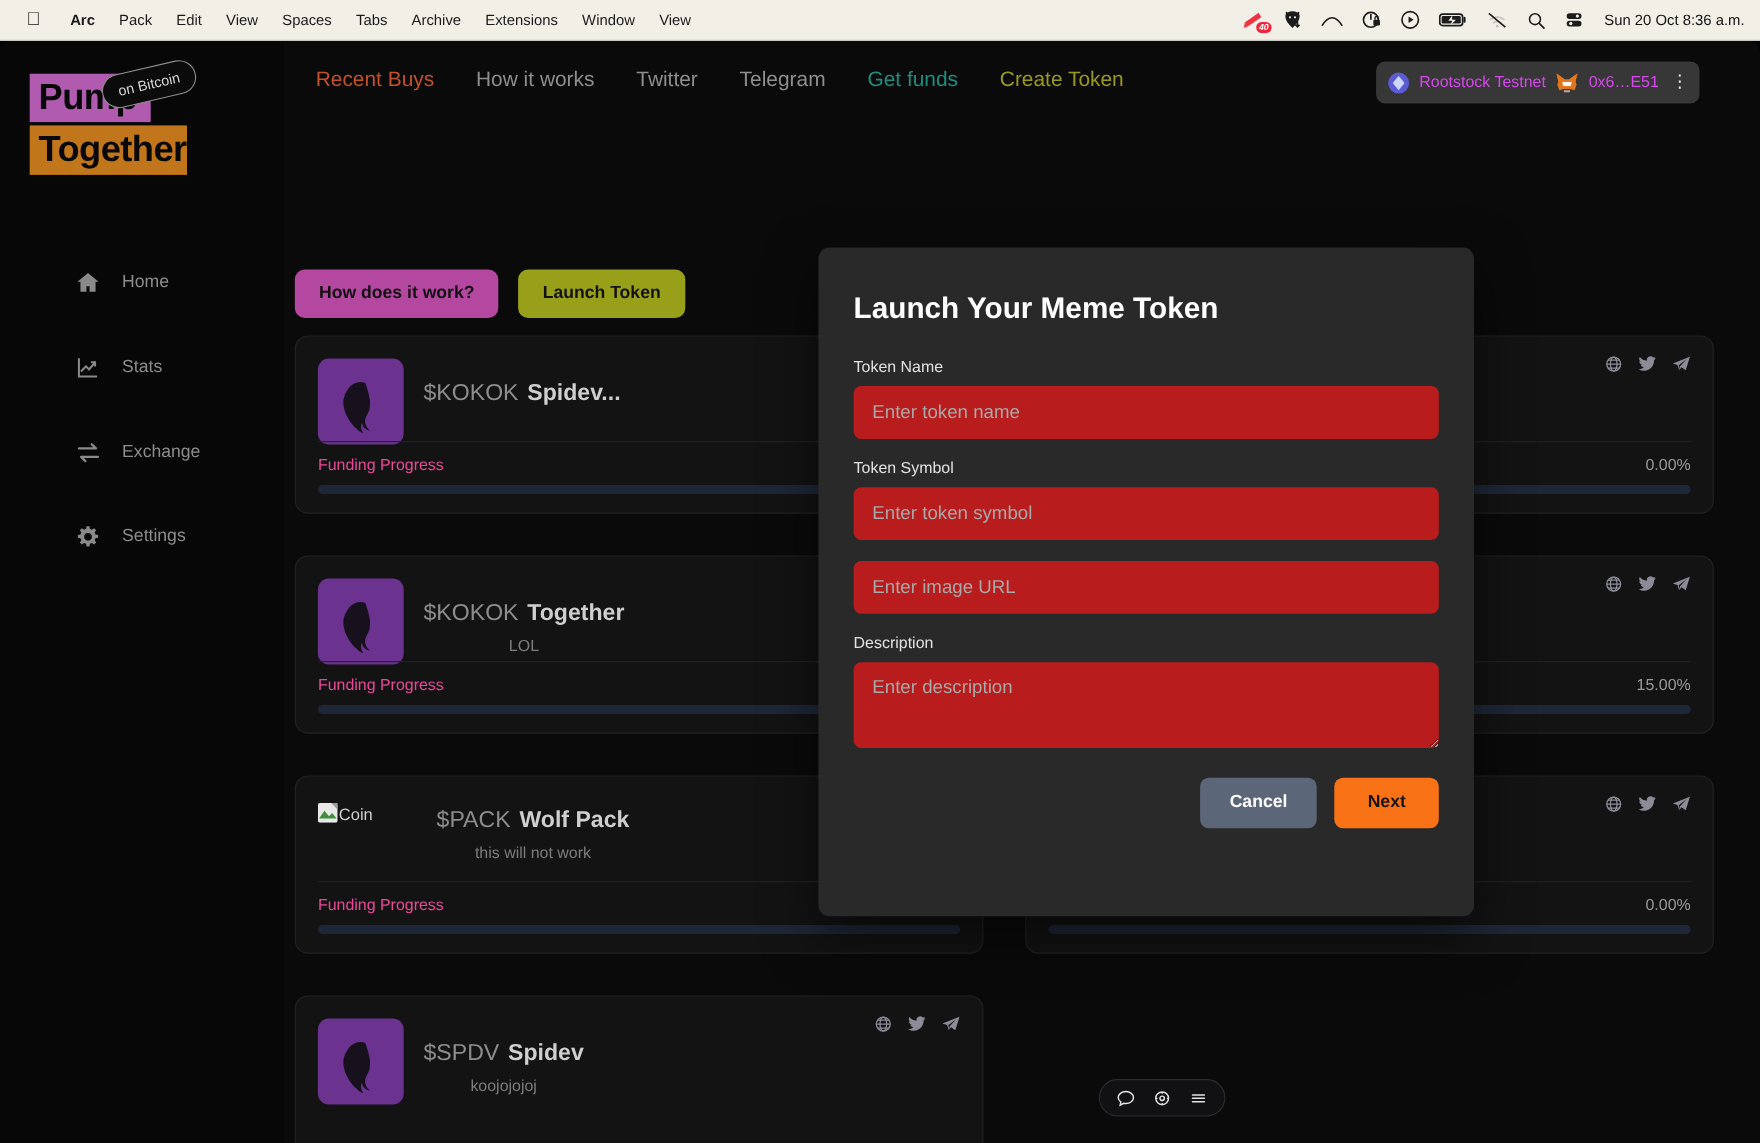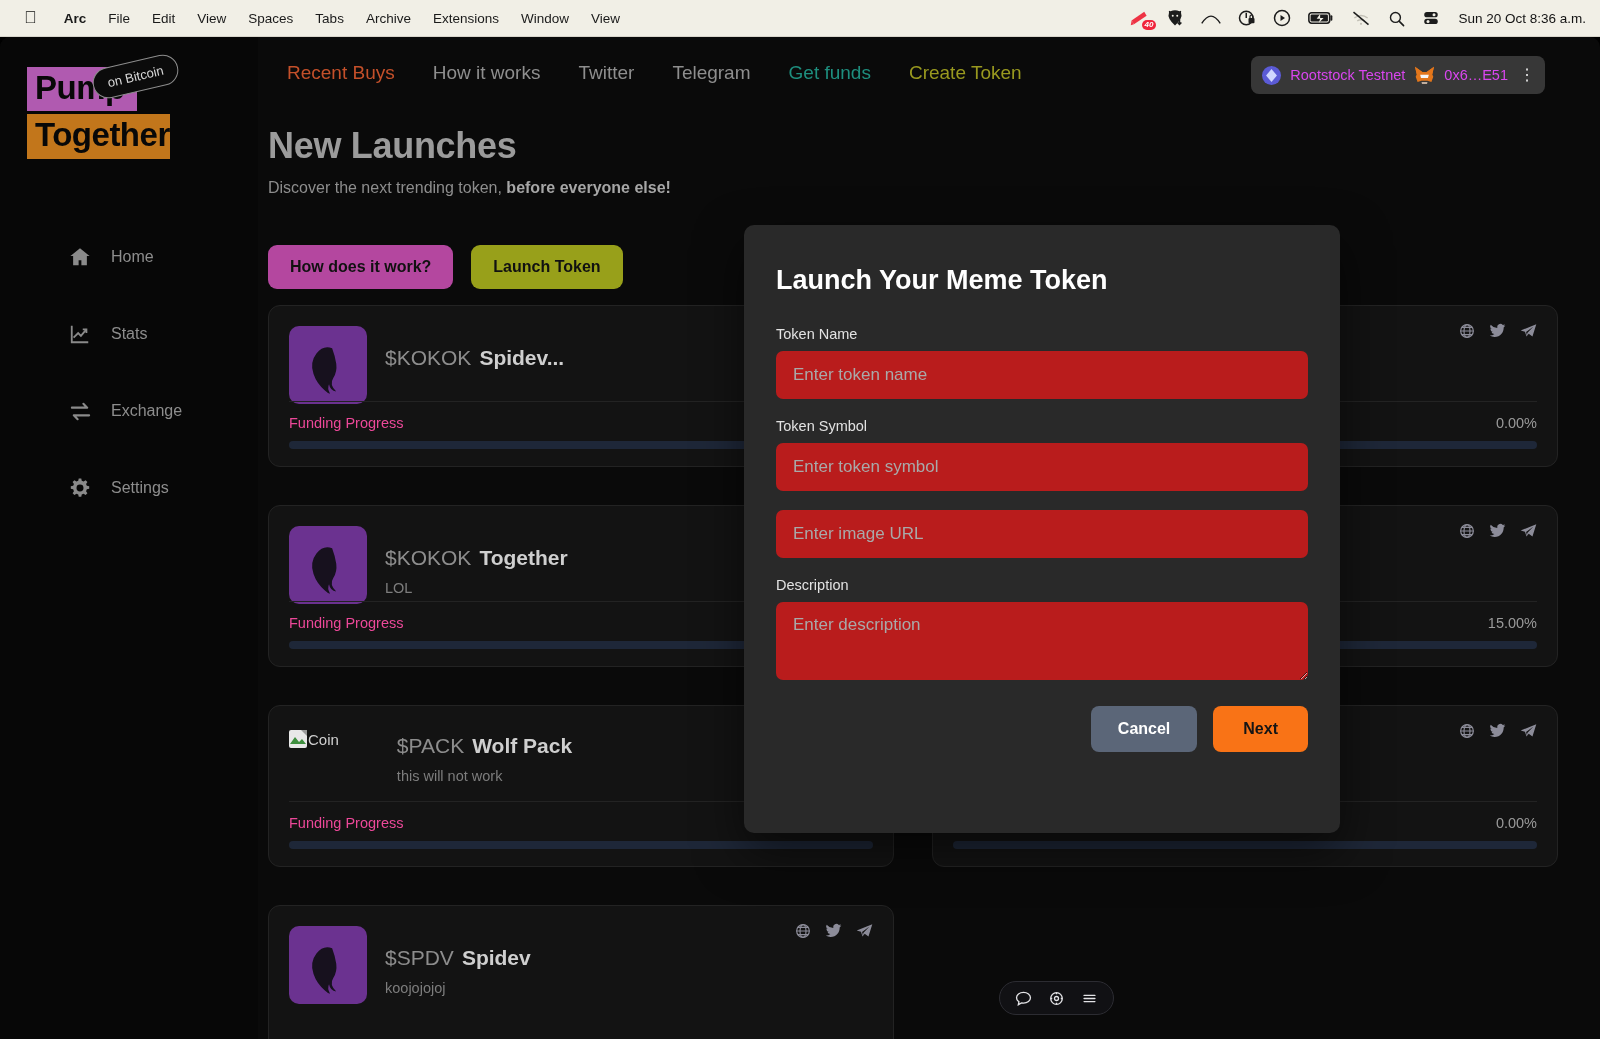--- a/index.html
+++ b/index.html
@@ -193,21 +193,21 @@
     display: flex; align-items: flex-end; justify-content: center;
     overflow: hidden;
   }
   .broken-img {
     width: 18px; height: 18px;
     display: inline-block;
     vertical-align: -3px;
     margin-right: 1px;
   }
   .brokenwrap { font-size: 15px; color: #cfcfcf; padding-top: 4px; white-space: nowrap; }
-  .card-titles { padding-top: 20px; min-width: 0; }
+  .card-titles { padding-top: 20px; min-width: 0; text-align: center; }
   .card-title { font-size: 21px; white-space: nowrap; }
   .card-title .sym { color: #8d8d8d; font-weight: normal; }
   .card-title .nm { color: #cfcfcf; font-weight: bold; margin-left: 8px; }
   .card-desc { font-size: 14.5px; color: #7d7d7d; margin-top: 10px; white-space: nowrap; }
   .socials {
     position: absolute; top: 17px; right: 20px;
     display: flex; gap: 14px; align-items: center;
     color: #8c8c99;
   }
   .socials span { cursor: pointer; display:flex; }
@@ -290,21 +290,21 @@
   }
   .mbtn.cancel { background: #5b6678; color: #fff; }
   .mbtn.next { background: #f97316; color: #151515; padding: 14px 30px; }
 </style>
 </head>
 <body>
 
 <div id="menubar">
   <span class="apple"></span>
   <span class="mi bold">Arc</span>
-  <span class="mi">File</span>
+  <span class="mi">Pack</span>
   <span class="mi">Edit</span>
   <span class="mi">View</span>
   <span class="mi">Spaces</span>
   <span class="mi">Tabs</span>
   <span class="mi">Archive</span>
   <span class="mi">Extensions</span>
   <span class="mi">Window</span>
   <span class="mi">View</span>
   <span class="spacer"></span>
   <span class="tray">
@@ -450,26 +450,20 @@
             <path d="M23 1 L14.5 7 L17 10 L21 9.5 Z" fill="#e4761b"></path>
             <path d="M7 10 h10 l-1 4 H8 Z" fill="#f6f6f6"></path>
             <path d="M8.5 18.5 h7 l-0.6 2.3 h-5.8 Z" fill="#c0ad9e"></path>
           </svg>
         </span>
         <span class="wallet-txt">0x6…E51</span>
         <span class="kebab">⋮</span>
       </div>
     </div>
 
-    <div id="heading">
-      <h1>New Launches</h1>
-      <div class="sub">
-        <span>Discover the next trending token, </span><b>before everyone else!</b>
-      </div>
-    </div>
 
     <div id="btnrow">
       <button class="pillbtn magenta">How does it work?</button>
       <button class="pillbtn olive">Launch Token</button>
     </div>
 
     <div id="grid">
 
       <div class="card">
         <div class="socials">

